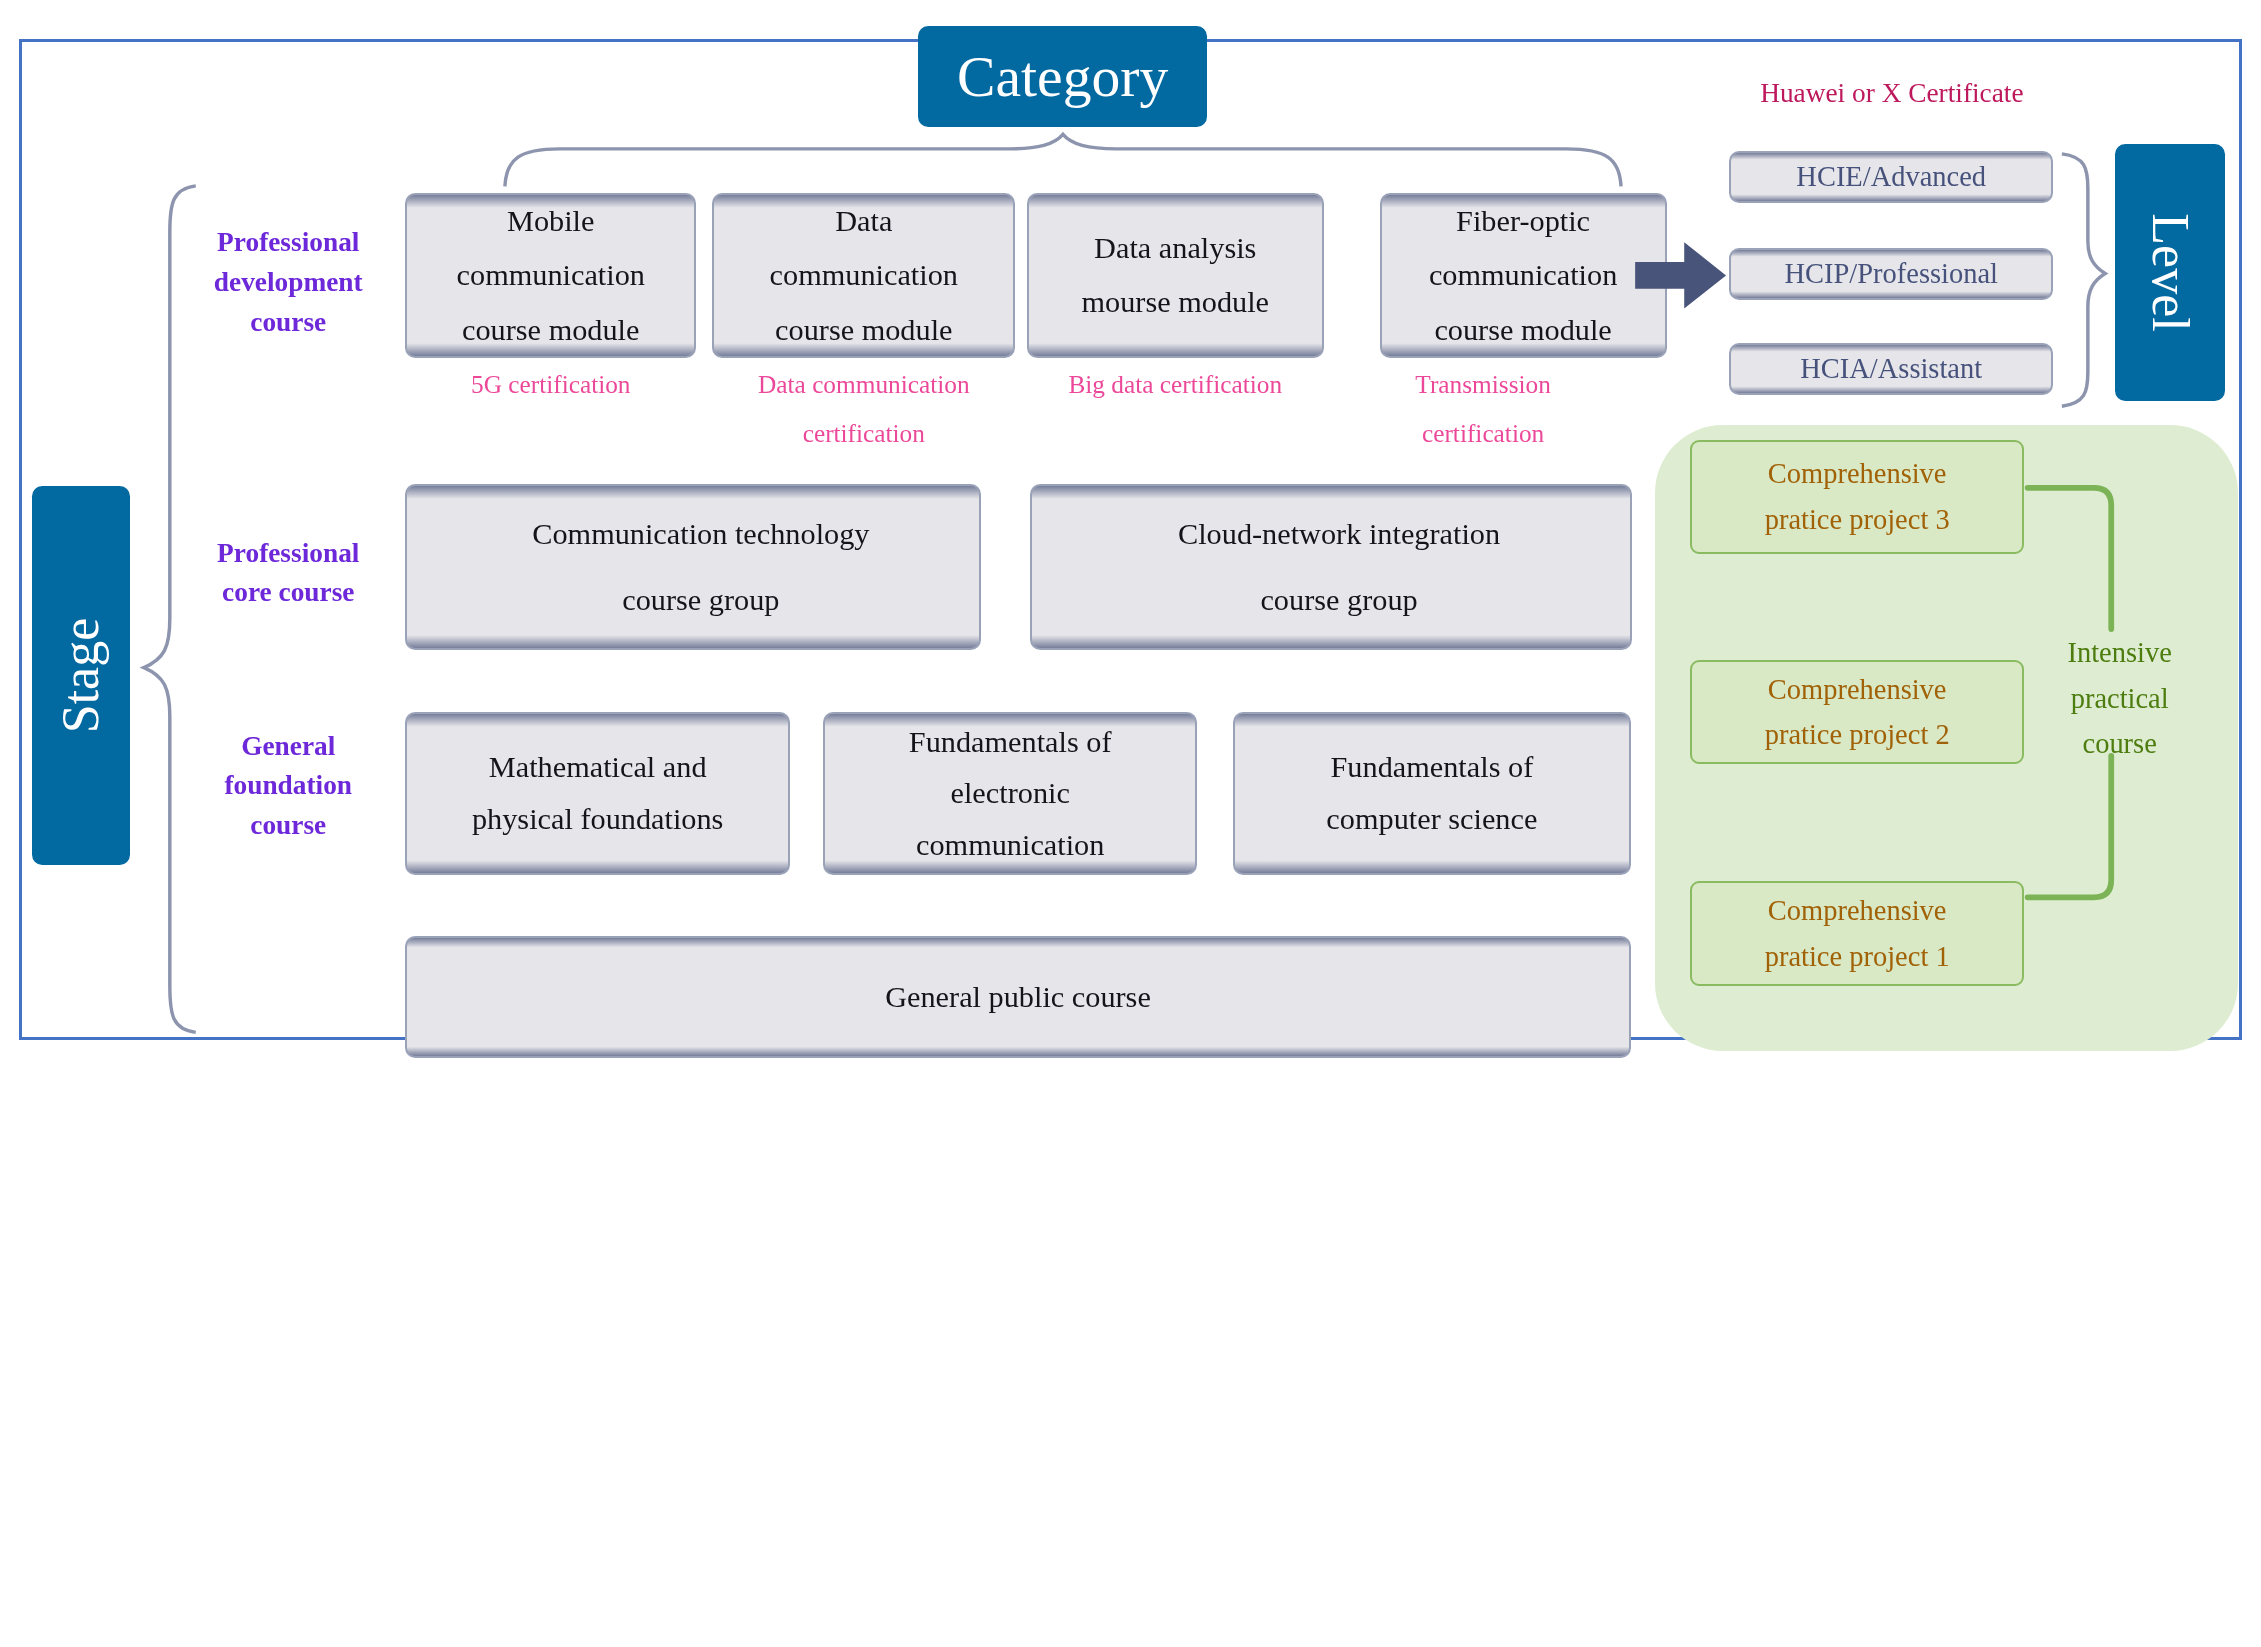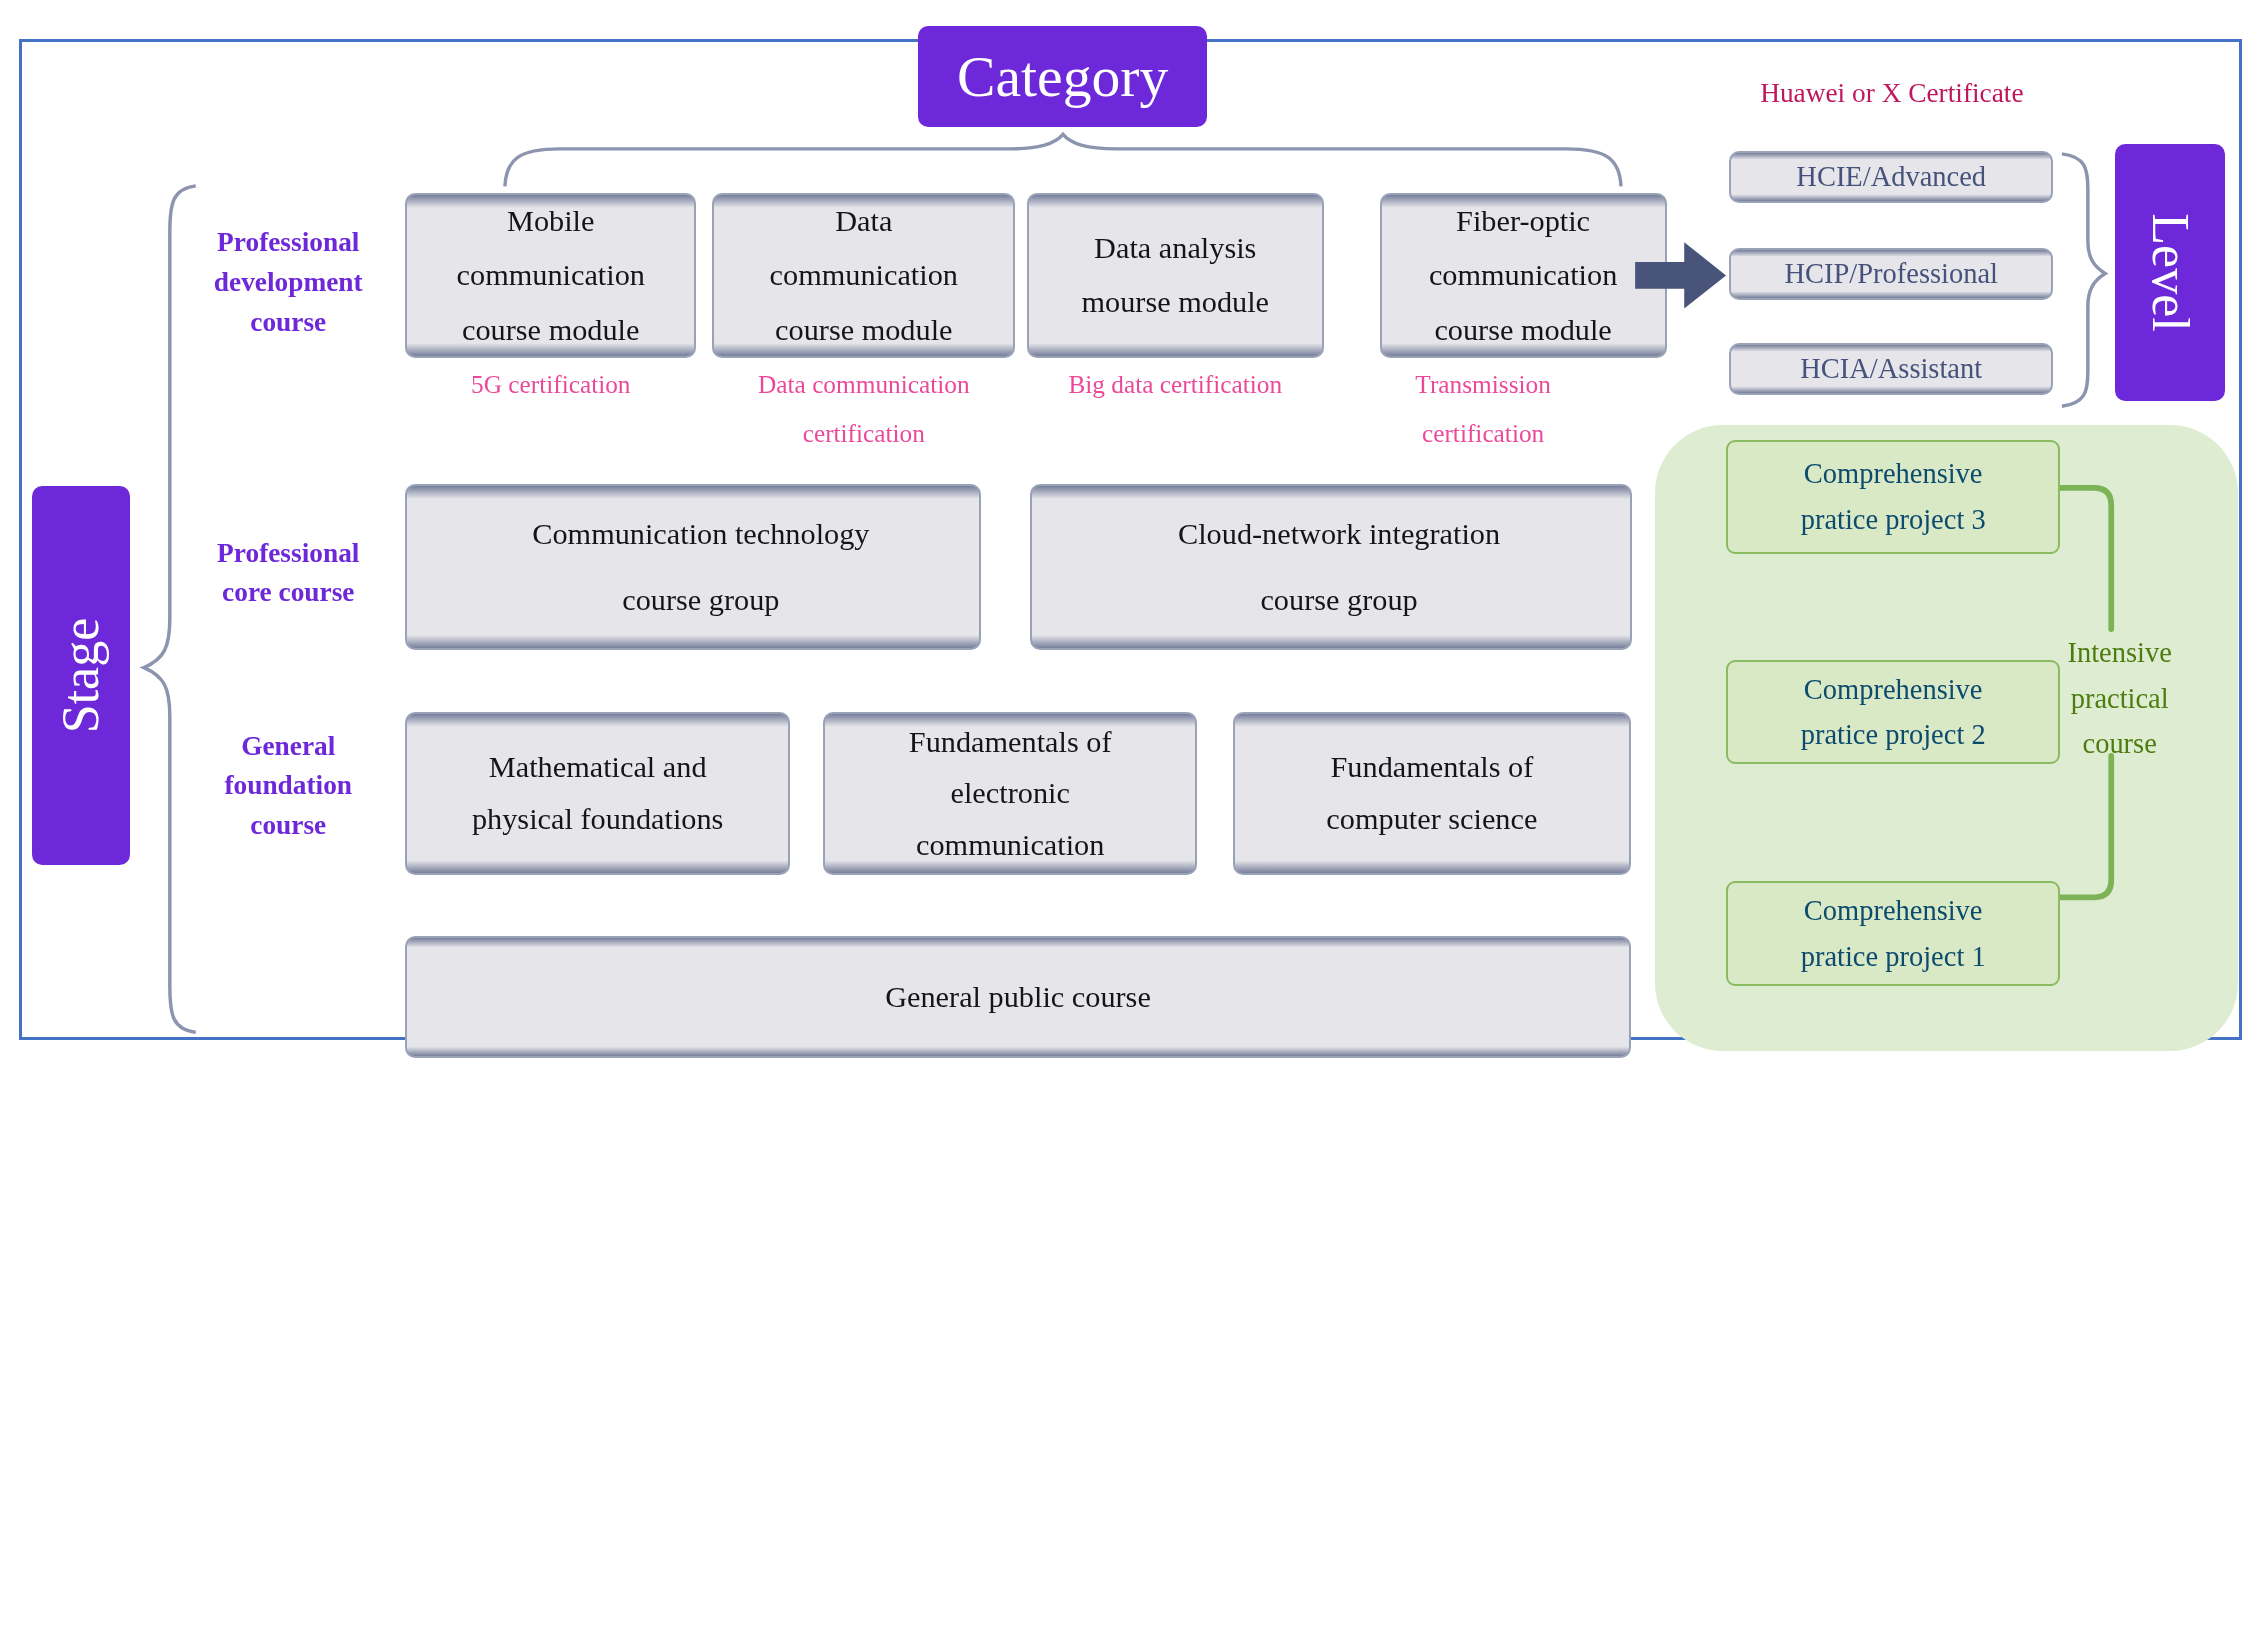--- a/index.html
+++ b/index.html
@@ -11,21 +11,21 @@
     overflow:hidden;
     background:#ffffff;
   }
   .abs{position:absolute;box-sizing:border-box;}
   .frame{
     left:0.83%;top:3.63%;width:98.34%;height:93.28%;
     border:0.16vw solid #4472C4;
     z-index:0;
   }
   .darkbox{
-    background:#6d28d9;
+    background:#0369a1;
     color:#ffffff;
     display:flex;align-items:center;justify-content:center;
     border-radius:0.45vw;
     z-index:3;
   }
   .category{left:40.62%;top:2.42%;width:12.76%;height:9.41%;font-size:2.55vw;}
   .stagebox{left:1.40%;top:45.30%;width:4.34%;height:35.35%;font-size:2.3vw;}
   .levelbox{left:93.56%;top:13.44%;width:4.85%;height:23.92%;font-size:2.3vw;}
   .vtext-ccw{transform:rotate(-90deg);white-space:nowrap;}
   .vtext-cw{transform:rotate(90deg);white-space:nowrap;}
@@ -71,24 +71,23 @@
     z-index:2;
   }
   .greenpanel{
     left:73.21%;top:39.65%;width:25.77%;height:58.33%;
     background:#DEEDD2;border-radius:3vw;z-index:1;
   }
   .greenbox{
     left:74.74%;width:14.80%;
     background:#D9E9C5;border:0.13vw solid #8ABB60;border-radius:0.4vw;
     display:flex;align-items:center;justify-content:center;
-    text-align:center;color:#0c4a6e;
+    text-align:center;color:#a16207;
     font-size:1.26vw;line-height:1.6;white-space:pre-line;
     z-index:2;
-    margin-left:36px;
   }
   .intensive{
     left:90.18%;top:58.74%;width:7.14%;
     text-align:center;color:#4d7c0f;
     font-size:1.26vw;line-height:1.6;white-space:pre-line;
     z-index:2;
   }
   svg.abs{overflow:visible;z-index:1;}
 </style>
 </head>

